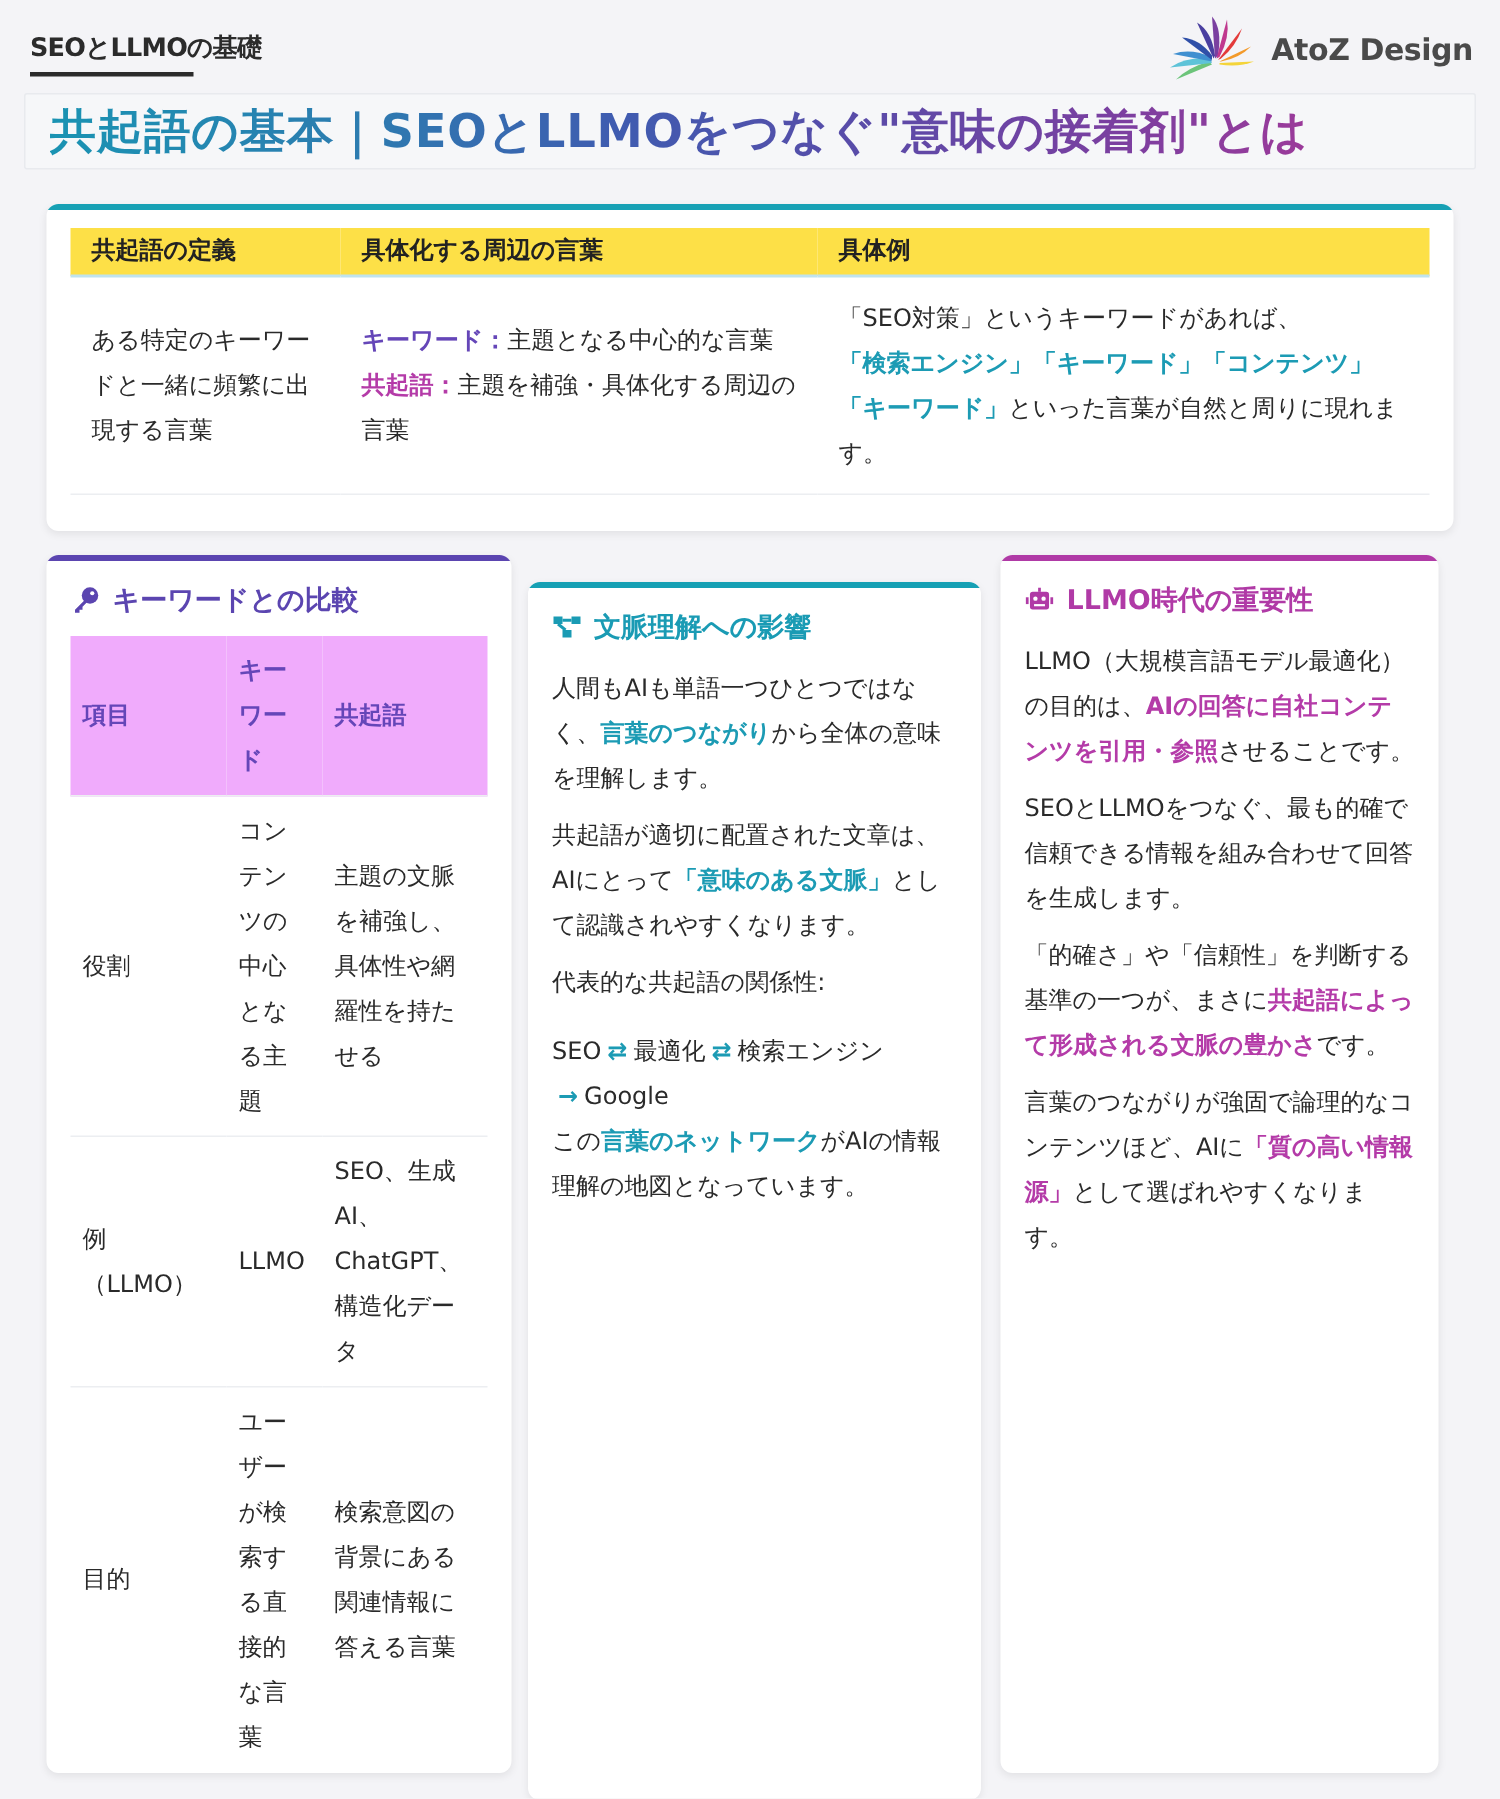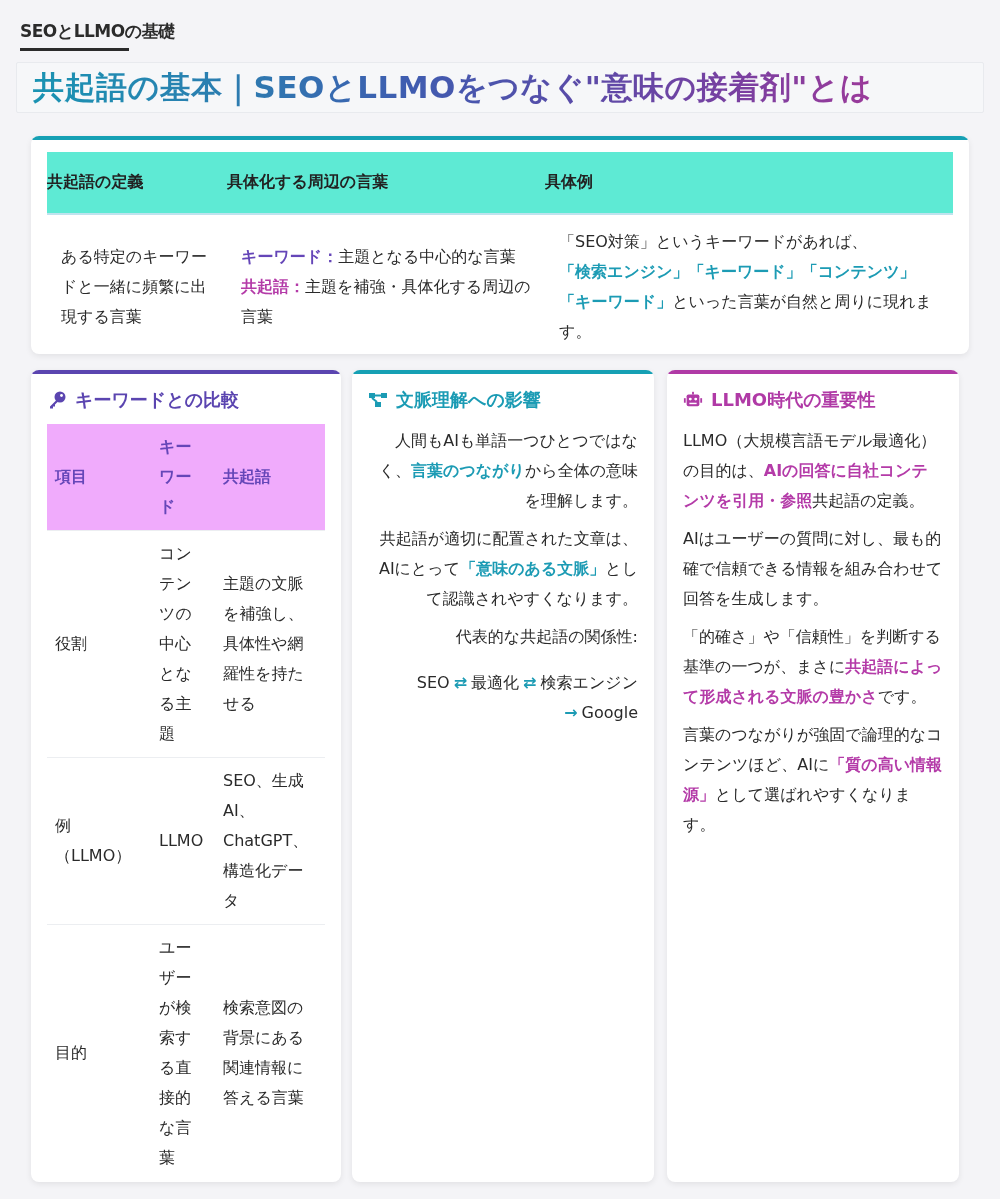--- a/index.html
+++ b/index.html
@@ -47,32 +47,32 @@
     box-shadow: 0 2px 6px rgba(0,0,0,0.08);
     overflow: hidden;
   }
   .card-top { position: absolute; left: 0; top: 0; right: 0; height: 4px; }
   .def-card { left: 31px; top: 136px; width: 938px; height: 218px; }
   .def-table {
     position: absolute; left: 16px; top: 16px; width: 906px;
     border-collapse: collapse; font-size: 16px;
   }
   .def-table th {
-    background: #5eead4; height: 62px; text-align: left; font-weight: bold;
-    border-bottom: 2px solid #bfe3ee; color: #222;
+    background: #fde047; height: 32px; text-align: left; font-weight: bold;
+    padding-left: 14px; border-bottom: 2px solid #bfe3ee; color: #222;
   }
   .def-table td {
     vertical-align: middle; padding: 12px 14px; line-height: 30px;
     border-bottom: 1px solid #eceef1; height: 140px;
   }
   .hl-purple { color: #6546b8; font-weight: bold; }
   .hl-pink { color: #b43ba8; font-weight: bold; }
   .hl-teal { color: #1c9bb4; font-weight: bold; }
   .col-card-1 { left: 31px; top: 370px; width: 310px; height: 812px; }
-  .col-card-2 { left: 352px; top: 370px; width: 302px; height: 812px; text-align: right; }
+  .col-card-2 { left: 352px; top: 388px; width: 302px; height: 812px; }
   .col-card-3 { left: 667px; top: 370px; width: 292px; height: 812px; }
   .card-head {
     position: absolute; left: 16px; top: 18px; display: flex; align-items: center;
     font-size: 18px; font-weight: bold;
   }
   .card-head .ico { width: 20px; height: 20px; margin-right: 8px; display: inline-block; }
   .cmp-table {
     position: absolute; left: 16px; top: 54px; width: 278px;
     border-collapse: collapse; font-size: 16px; line-height: 30px;
   }
@@ -89,20 +89,35 @@
   }
   .body-text p { margin-bottom: 8px; }
   .arrow { color: #1c9bb4; font-weight: bold; padding: 0 4px; }
 </style>
 </head>
 <body>
 
 <div class="topbar">
   <div class="section-label">SEOとLLMOの基礎</div>
   <div class="section-underline"></div>
+  <div class="brand">
+    <svg class="brand-logo" viewBox="0 0 60 48">
+      <path d="M30 34 L6 44 Q14 36 28 32 Z" fill="#6cc47a"></path>
+      <path d="M30 33 L2 36 Q12 29 28 30 Z" fill="#5ec3d8"></path>
+      <path d="M30 32 L4 27 Q16 23 29 29 Z" fill="#3f8fd0"></path>
+      <path d="M30 31 L10 16 Q22 17 30 28 Z" fill="#2f4fa8"></path>
+      <path d="M31 30 L20 6 Q30 12 32 28 Z" fill="#4a3fa0"></path>
+      <path d="M32 30 L30 2 Q37 10 34 28 Z" fill="#7a3fa0"></path>
+      <path d="M33 30 L40 4 Q42 16 35 29 Z" fill="#c0388e"></path>
+      <path d="M34 31 L50 10 Q46 22 36 30 Z" fill="#e33a3a"></path>
+      <path d="M35 32 L56 22 Q48 30 36 32 Z" fill="#f39a2a"></path>
+      <path d="M35 33 L58 32 Q48 36 35 34 Z" fill="#f4d43a"></path>
+    </svg>
+    <span class="brand-name">AtoZ Design</span>
+  </div>
 </div>
 
 <div class="title-box">
   <h1 class="title-text">共起語の基本｜SEOとLLMOをつなぐ"意味の接着剤"とは</h1>
 </div>
 
 <div class="card def-card">
   <div class="card-top" style="background:#16a0b4;"></div>
   <table class="def-table">
     <thead>
@@ -182,43 +197,46 @@
   <div class="body-text">
     <p>
       <span>人間もAIも単語一つひとつではなく、</span><span class="hl-teal">言葉のつながり</span><span>から全体の意味を理解します。</span>
     </p>
     <p>
       <span>共起語が適切に配置された文章は、AIにとって</span><span class="hl-teal">「意味のある文脈」</span><span>として認識されやすくなります。</span>
     </p>
     <p style="margin-bottom:16px;">代表的な共起語の関係性:</p>
     <p style="margin-bottom:0;">
       <span>SEO</span><span class="arrow">⇄</span><span>最適化</span><span class="arrow">⇄</span><span>検索エンジン</span><span class="arrow">→</span><span>Google</span>
+    </p>
+    <p>
+      <span>この</span><span class="hl-teal">言葉のネットワーク</span><span>がAIの情報理解の地図となっています。</span>
     </p>
   </div>
 </div>
 
 <div class="card col-card-3">
   <div class="card-top" style="background:#b03aa6;"></div>
   <div class="card-head" style="color:#b03aa6;">
     <svg class="ico" viewBox="0 0 22 20">
       <rect x="10" y="1" width="2" height="3" fill="#b03aa6"></rect>
       <rect x="4" y="4" width="14" height="13" rx="2" fill="#b03aa6"></rect>
       <rect x="1" y="8" width="2" height="5" fill="#b03aa6"></rect>
       <rect x="19" y="8" width="2" height="5" fill="#b03aa6"></rect>
       <circle cx="8" cy="9" r="1.6" fill="#fff"></circle>
       <circle cx="14" cy="9" r="1.6" fill="#fff"></circle>
       <rect x="7" y="13" width="8" height="1.6" fill="#fff"></rect>
     </svg>
     <span>LLMO時代の重要性</span>
   </div>
   <div class="body-text">
     <p>
-      <span>LLMO（大規模言語モデル最適化）の目的は、</span><span class="hl-pink">AIの回答に自社コンテンツを引用・参照</span><span>共起語の定義。</span>
-    </p>
-    <p>AIはユーザーの質問に対し、最も的確で信頼できる情報を組み合わせて回答を生成します。</p>
+      <span>LLMO（大規模言語モデル最適化）の目的は、</span><span class="hl-pink">AIの回答に自社コンテンツを引用・参照</span><span>させることです。</span>
+    </p>
+    <p>SEOとLLMOをつなぐ、最も的確で信頼できる情報を組み合わせて回答を生成します。</p>
     <p>
       <span>「的確さ」や「信頼性」を判断する基準の一つが、まさに</span><span class="hl-pink">共起語によって形成される文脈の豊かさ</span><span>です。</span>
     </p>
     <p>
       <span>言葉のつながりが強固で論理的なコンテンツほど、AIに</span><span class="hl-pink">「質の高い情報源」</span><span>として選ばれやすくなります。</span>
     </p>
   </div>
 </div>
 
 </body></html>

